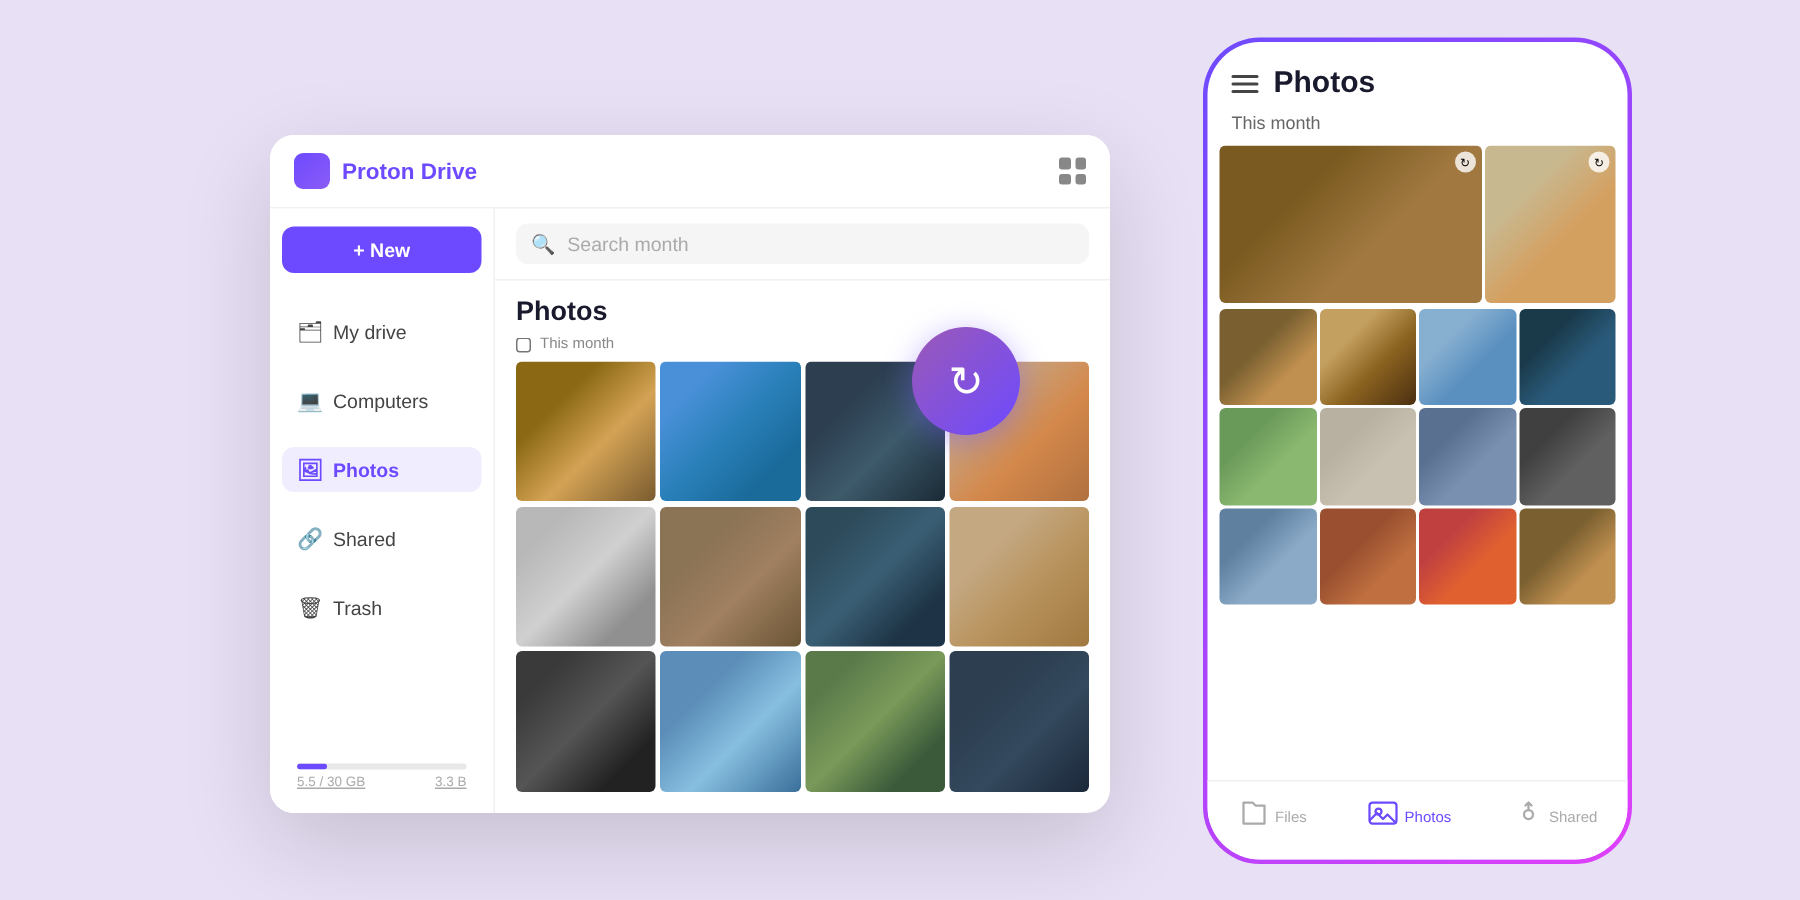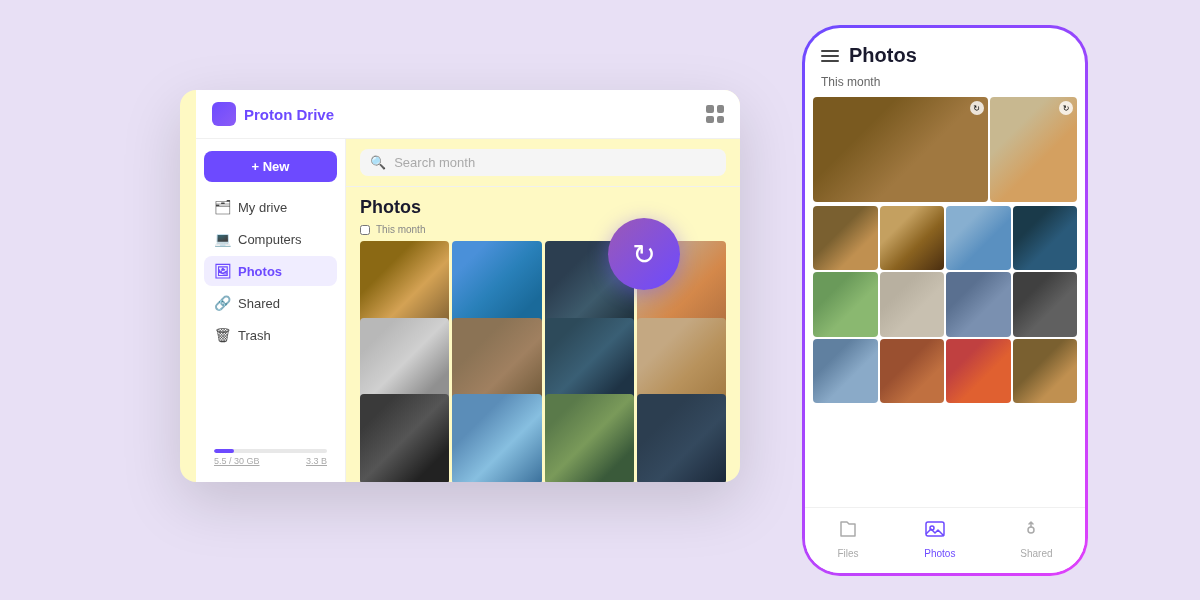--- a/index.html
+++ b/index.html
@@ -24,29 +24,28 @@
       align-items: center;
       justify-content: center;
     }
 
     
     .desktop-window {
       position: absolute;
       left: 180px;
       top: 90px;
       width: 560px;
-      height: 392px;
-      background: #fef9c3;
+      height: 452px;
+      background: #ffffff;
       border-radius: 16px;
       box-shadow: 0 20px 60px rgba(0,0,0,0.15);
       display: flex;
       flex-direction: column;
       overflow: hidden;
       z-index: 1;
-      padding-left: 16px;
     }
 
     .desktop-header {
       display: flex;
       align-items: center;
       justify-content: space-between;
       padding: 12px 16px;
       border-bottom: 1px solid #f0f0f0;
       background: #fff;
     }
@@ -94,21 +93,21 @@
     }
 
     
     .sidebar {
       width: 150px;
       background: #fff;
       border-right: 1px solid #f0f0f0;
       padding: 12px 8px;
       display: flex;
       flex-direction: column;
-      gap: 2px;
+      gap: 16px;
     }
 
     .new-btn {
       background: #6d4aff;
       color: #fff;
       border: none;
       border-radius: 8px;
       padding: 8px 12px;
       font-size: 13px;
       font-weight: 600;
@@ -373,22 +372,22 @@
       display: flex;
       justify-content: space-around;
       align-items: center;
       padding: 10px 0 14px;
       border-top: 1px solid #f0f0f0;
       background: #fff;
     }
 
     .nav-item {
       display: flex;
-      flex-direction: column;
-      align-items: flex-start;
+      flex-direction: row;
+      align-items: center;
       gap: 3px;
       cursor: pointer;
     }
 
     .nav-item.active .nav-icon {
       color: #6d4aff;
     }
 
     .nav-icon {
       font-size: 20px;

